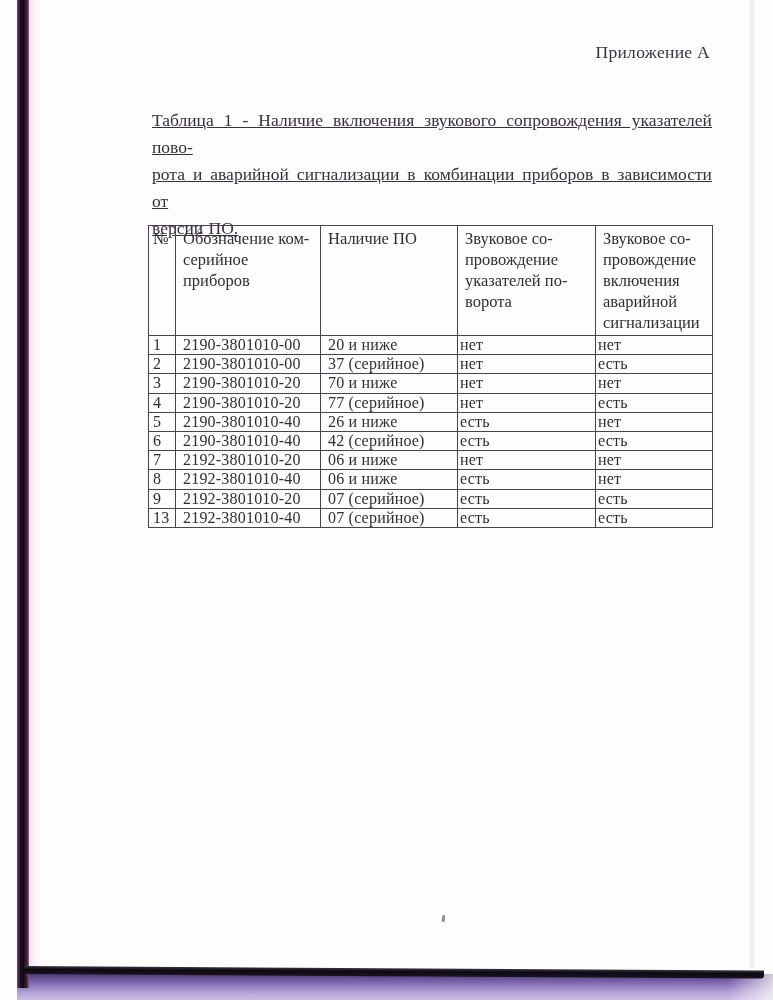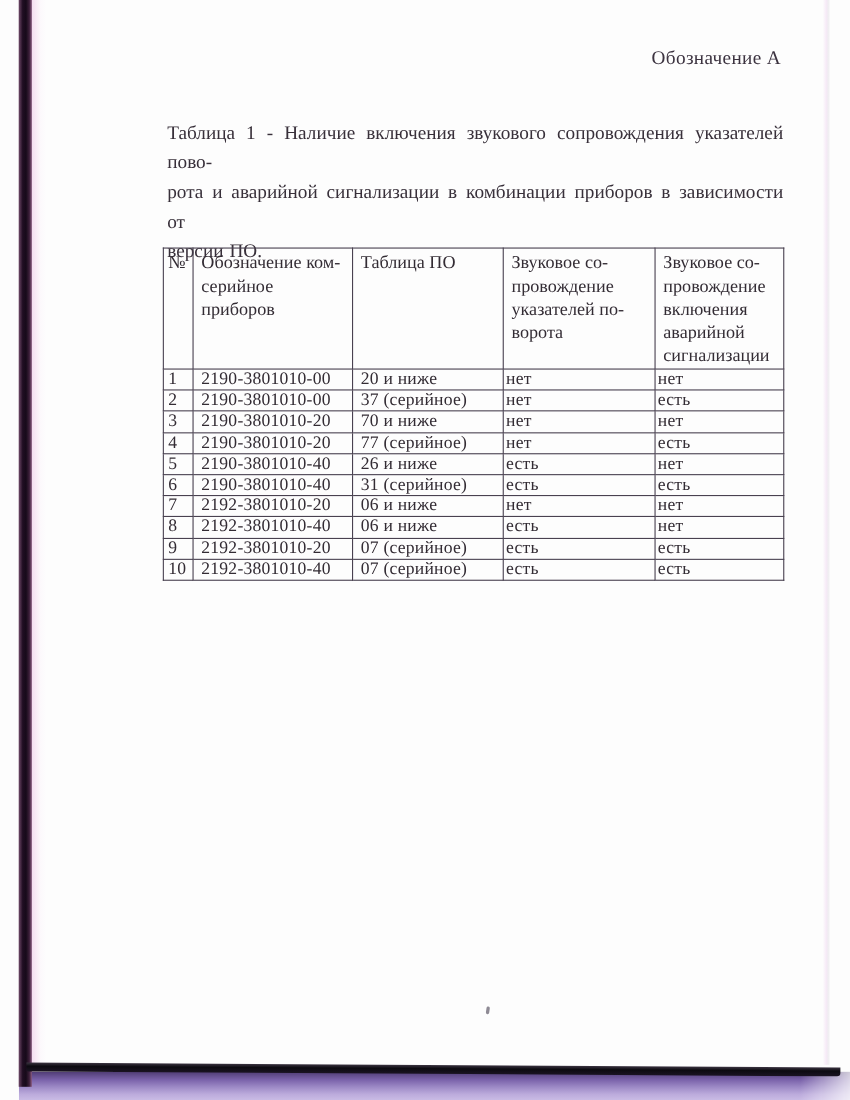--- a/index.html
+++ b/index.html
@@ -48,21 +48,21 @@
     z-index: 1;
   }
 
   
   .appendix {
     position: absolute; top: 42px; right: 63px;
     font-size: 17.5px; color: #3c3340; letter-spacing: 0.3px;
   }
   .intro {
     position: absolute; left: 152px; top: 107px; width: 560px;
-    font-size: 17.5px; color: #38303a; line-height: 27px;
+    font-size: 17.5px; color: #38303a; line-height: 27px; text-decoration: underline;
   }
   .intro .line { text-align: justify; text-align-last: justify; word-spacing: 1px; }
   .intro .line.last { text-align-last: left; }
 
   
   table.data {
     position: absolute; left: 148px; top: 225px;
     width: 564px; border-collapse: collapse; table-layout: fixed;
     font-size: 16px; color: #332c34;
   }
@@ -87,42 +87,42 @@
 
 <div class="page">
 
   <div class="scan-stripe"></div>
   <div class="scan-stripe-glow"></div>
   <div class="right-edge-shadow"></div>
   <div class="bottom-line"></div>
   <div class="bottom-strip"></div>
   <div class="scan-speck"></div>
 
-  <div class="appendix">Обозначение А</div>
+  <div class="appendix">Приложение А</div>
 
   <div class="intro">
     <div class="line">Таблица 1 - Наличие включения звукового сопровождения указателей пово-</div>
     <div class="line">рота и аварийной сигнализации в комбинации приборов в зависимости от</div>
     <div class="line last">версии ПО.</div>
   </div>
 
   <table class="data">
     <colgroup>
       <col style="width:27px">
         <col style="width:145px">
         <col style="width:137px">
         <col style="width:138px">
         <col style="width:117px">
     </colgroup>
     <thead>
       <tr>
         <th class="num">№</th>
         <th>Обозначение ком-
 серийное приборов</th>
-        <th>Таблица ПО</th>
+        <th>Наличие ПО</th>
         <th>Звуковое со-
 провождение
 указателей по-
 ворота</th>
         <th>Звуковое со-
 провождение
 включения
 аварийной
 сигнализации</th>
       </tr>
@@ -159,21 +159,21 @@
       <tr>
         <td class="num">5</td>
         <td>2190-3801010-40</td>
         <td>26 и ниже</td>
         <td class="center">есть</td>
         <td class="center">нет</td>
       </tr>
       <tr>
         <td class="num">6</td>
         <td>2190-3801010-40</td>
-        <td>31 (серийное)</td>
+        <td>42 (серийное)</td>
         <td class="center">есть</td>
         <td class="center">есть</td>
       </tr>
       <tr>
         <td class="num">7</td>
         <td>2192-3801010-20</td>
         <td>06 и ниже</td>
         <td class="center">нет</td>
         <td class="center">нет</td>
       </tr>
@@ -185,21 +185,21 @@
         <td class="center">нет</td>
       </tr>
       <tr>
         <td class="num">9</td>
         <td>2192-3801010-20</td>
         <td>07 (серийное)</td>
         <td class="center">есть</td>
         <td class="center">есть</td>
       </tr>
       <tr>
-        <td class="num">10</td>
+        <td class="num">13</td>
         <td>2192-3801010-40</td>
         <td>07 (серийное)</td>
         <td class="center">есть</td>
         <td class="center">есть</td>
       </tr>
     </tbody>
   </table>
 
 </div>
 

